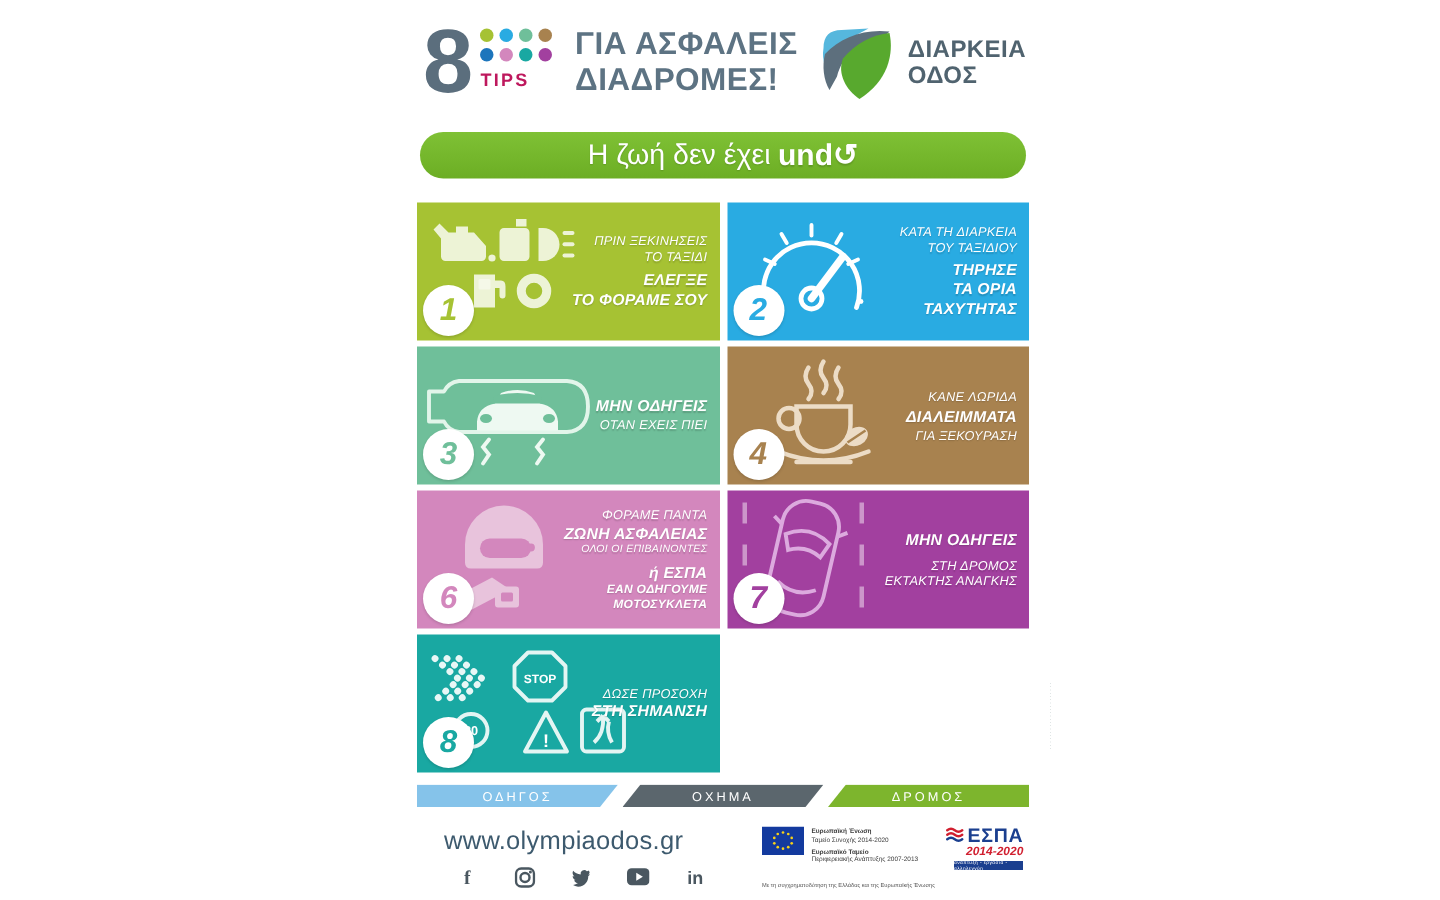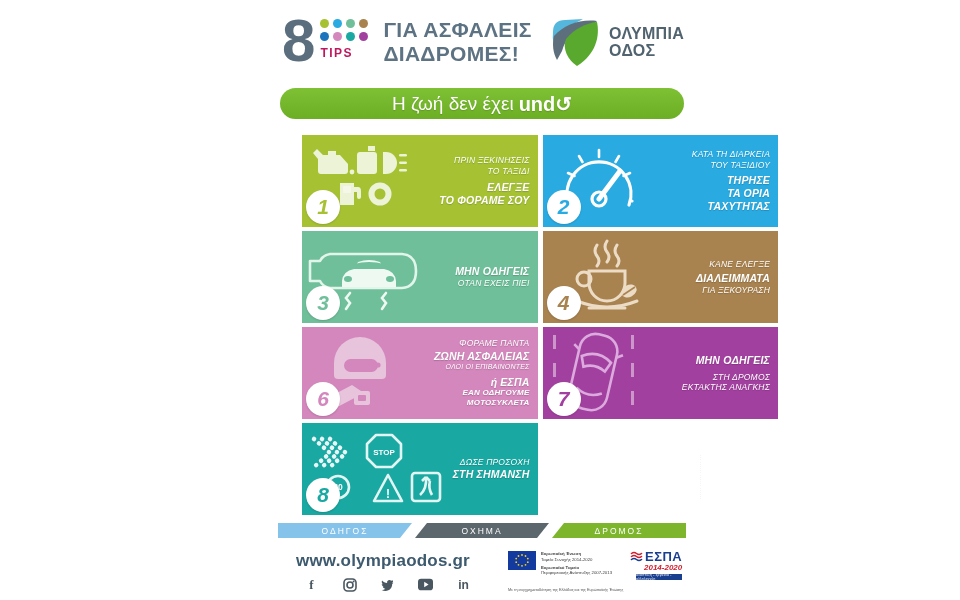--- a/index.html
+++ b/index.html
@@ -18,21 +18,21 @@
   .logo { margin-left:auto; margin-right:2px; display:flex; align-items:center; gap:7px; margin-top:6px; }
   .logo-txt { font-size:16px; font-weight:bold; color:#50636f; line-height:17px; letter-spacing:.3px; }
 
   
   .banner { position:absolute; top:88px; left:2px; right:2px; height:31px; border-radius:16px;
             background:linear-gradient(#7fc135,#6cae24); display:flex; align-items:center; justify-content:center;
             color:#fff; font-size:19px; text-shadow:0 1px 1px rgba(0,0,0,.15); }
   .banner b { margin-left:5px; font-size:20px; }
 
   
-  .grid { position:absolute; top:135px; left:0; width:476px; display:grid; grid-template-columns:1fr 1fr; gap:4px 5px;margin-left:24px; }
+  .grid { position:absolute; top:135px; left:0; width:408px; display:grid; grid-template-columns:1fr 1fr; gap:4px 5px; }
   .tile { position:relative; height:92px; overflow:hidden; }
   .c1 { background:#a6c233; } .c2 { background:#29abe2; } .c3 { background:#6fbf9a; } .c4 { background:#a8824f; }
   .c5 { background:#1c75bc; } .c6 { background:#d387bd; } .c7 { background:#a2409f; } .c8 { background:#19a8a2; }
   .txt { position:absolute; top:0; right:8px; bottom:0; display:flex; flex-direction:column; justify-content:center;
          align-items:flex-end; text-align:right; color:#fff; font-style:italic; text-shadow:0 1px 1px rgba(0,0,0,.18); }
   .ln { line-height:1.22; letter-spacing:.2px; }
   .r  { font-size:8.5px; }
   .b  { font-size:10.5px; font-weight:bold; }
   .sm { font-size:7px; }
   .bsm{ font-size:8px; font-weight:bold; }
@@ -46,21 +46,21 @@
   
   .cats { position:absolute; top:523px; left:0; width:408px; height:15px; display:flex; }
   .cat { flex:1; display:flex; align-items:center; justify-content:center; color:#fff; font-size:8.5px;
          letter-spacing:2px; margin-right:3px;text-align:right; }
   .cat:last-child { margin-right:0; }
   .cat.first { clip-path:polygon(0 0,100% 0,calc(100% - 12px) 100%,0 100%); background:#85c3ea; }
   .cat.mid   { clip-path:polygon(12px 0,100% 0,calc(100% - 12px) 100%,0 100%); background:#5b666d; }
   .cat.last  { clip-path:polygon(12px 0,100% 0,100% 100%,0 100%); background:#7db52d; }
 
   
-  .site { position:absolute; top:551px; left:18px; font-size:17px; font-weight:bold; color:#3d5a6e; letter-spacing:.2px; }
+  .site { position:absolute; top:551px; left:18px; font-size:17px; font-weight:normal; color:#3d5a6e; letter-spacing:.2px; }
   .social { position:absolute; top:577px; left:26px; display:flex; gap:23px; align-items:center; color:#4a5760; }
   .social .ic { width:15px; height:15px; display:flex; align-items:center; justify-content:center;
                 font-weight:bold; font-size:13px; color:#4a5760; }
 
   .eu { position:absolute; top:551px; left:230px; display:flex; gap:5px; }
   .eu-txt { font-size:4.3px; color:#3c3c3c; line-height:1.35; }
   .eu-txt .bold { font-weight:bold; }
   .eu-cap { position:absolute; top:588px; left:230px; width:170px; font-size:3.8px; color:#555; }
 
   .espa { position:absolute; top:549px; left:352px; width:56px; }
@@ -97,21 +97,21 @@
       <div>ΓΙΑ ΑΣΦΑΛΕΙΣ</div>
       <div>ΔΙΑΔΡΟΜΕΣ!</div>
     </div>
     <div class="logo">
       <svg width="52" height="52" viewBox="0 0 52 52">
         <path d="M3 16 Q3 4 15 4 L33 3 Q20 9 10 21 L4 28 Q2 22 3 16 Z" fill="#56b7dd"></path>
         <path d="M4 20 C14 9 30 3 47 5 L37 15 C26 13 16 20 12 35 L7 44 C3 37 2 28 4 20 Z" fill="#5d6f7d"></path>
         <path d="M47 6 C50 20 46 38 27 50 C18 44 12 33 16 23 C24 13 36 7 47 6 Z" fill="#58a92e"></path>
       </svg>
       <div class="logo-txt">
-        <div>ΟΛΥΜΠΙΑ</div>
+        <div>ΔΙΑΡΚΕΙΑ</div>
         <div>ΟΔΟΣ</div>
       </div>
     </div>
   </div>
 
   <div class="banner">
     <span>Η ζωή δεν έχει</span>
     <b>und↺</b>
   </div>
 
@@ -198,21 +198,21 @@
           <path d="M18 66 Q48 78 78 66"></path>
           <path d="M30 73 H66"></path>
           <path d="M38 10 Q34 16 38 21 Q42 26 38 31"></path>
           <path d="M48 6 Q44 12 48 17 Q52 22 48 27"></path>
           <path d="M58 10 Q54 16 58 21 Q62 26 58 31"></path>
         </g>
         <ellipse cx="70" cy="56" rx="8" ry="6" fill="#ecdcc6" transform="rotate(-28 70 56)"></ellipse>
         <path d="M64 60 Q70 56 76 52" stroke="#a8824f" stroke-width="1.6" fill="none"></path>
       </svg>
       <div class="txt">
-        <span class="ln r">ΚΑΝΕ ΕΛΕΓΞΕ</span>
+        <span class="ln r">ΚΑΝΕ ΛΩΡΙΔΑ</span>
         <span class="ln b" style="margin-top:3px">ΔΙΑΛΕΙΜΜΑΤΑ</span>
         <span class="ln r">ΓΙΑ ΞΕΚΟΥΡΑΣΗ</span>
       </div>
       <div class="numc">
             <span>4</span>
           </div>
     </div>
 
 
     <div class="tile c6">

